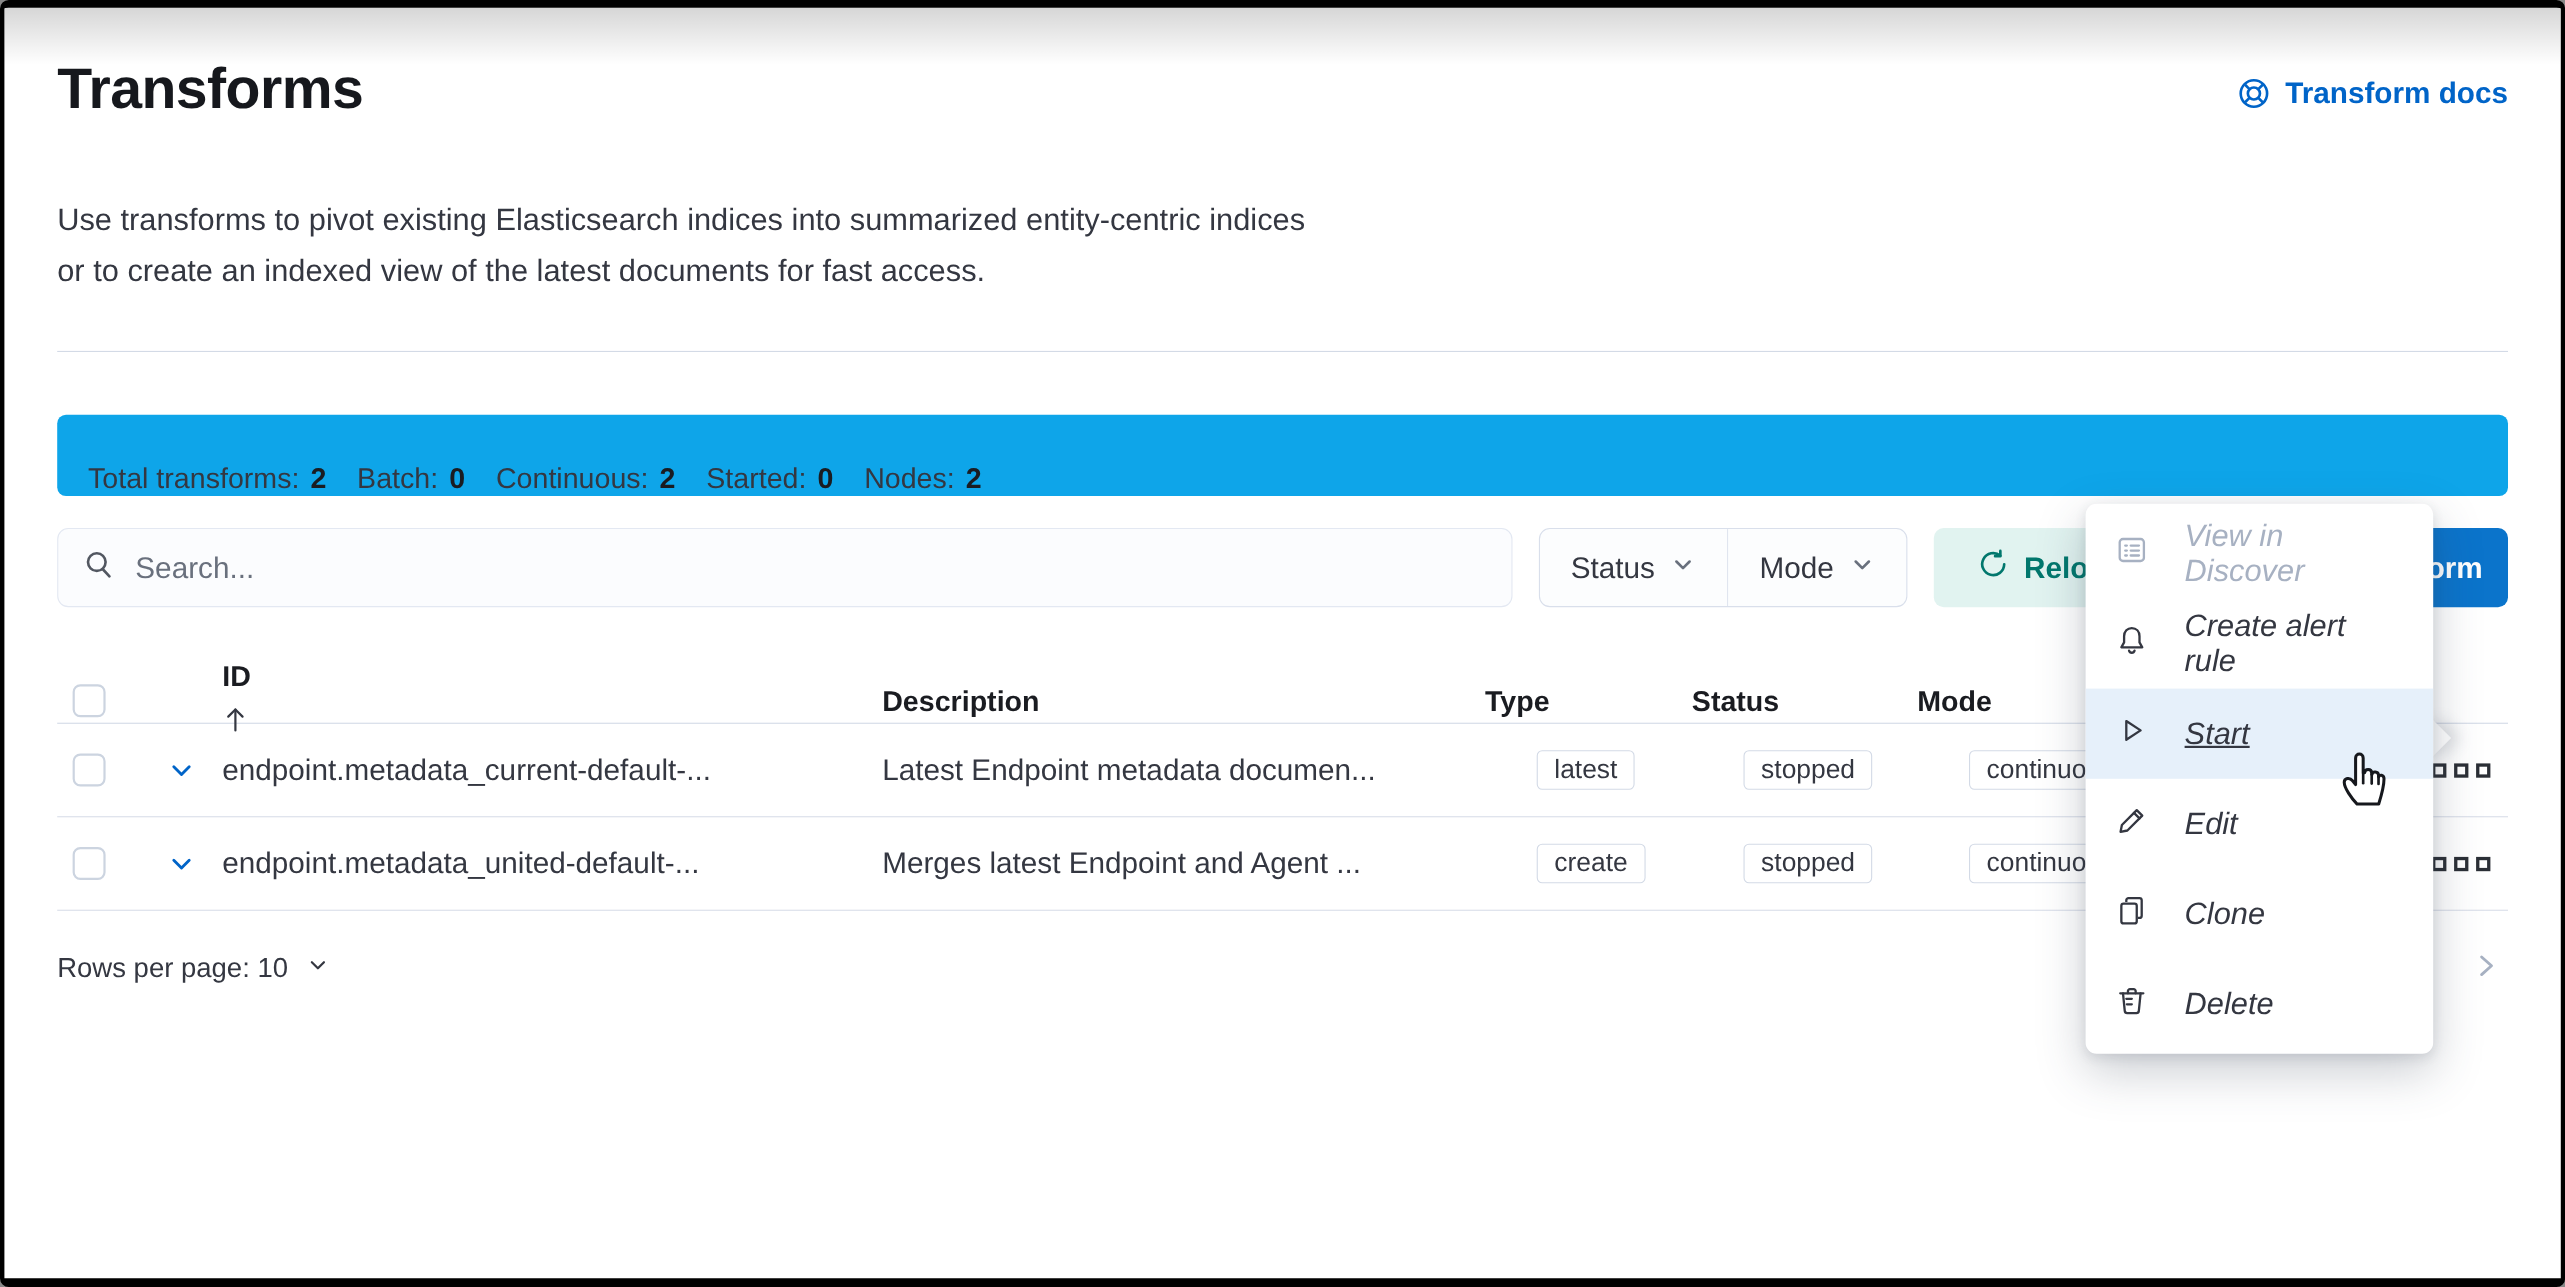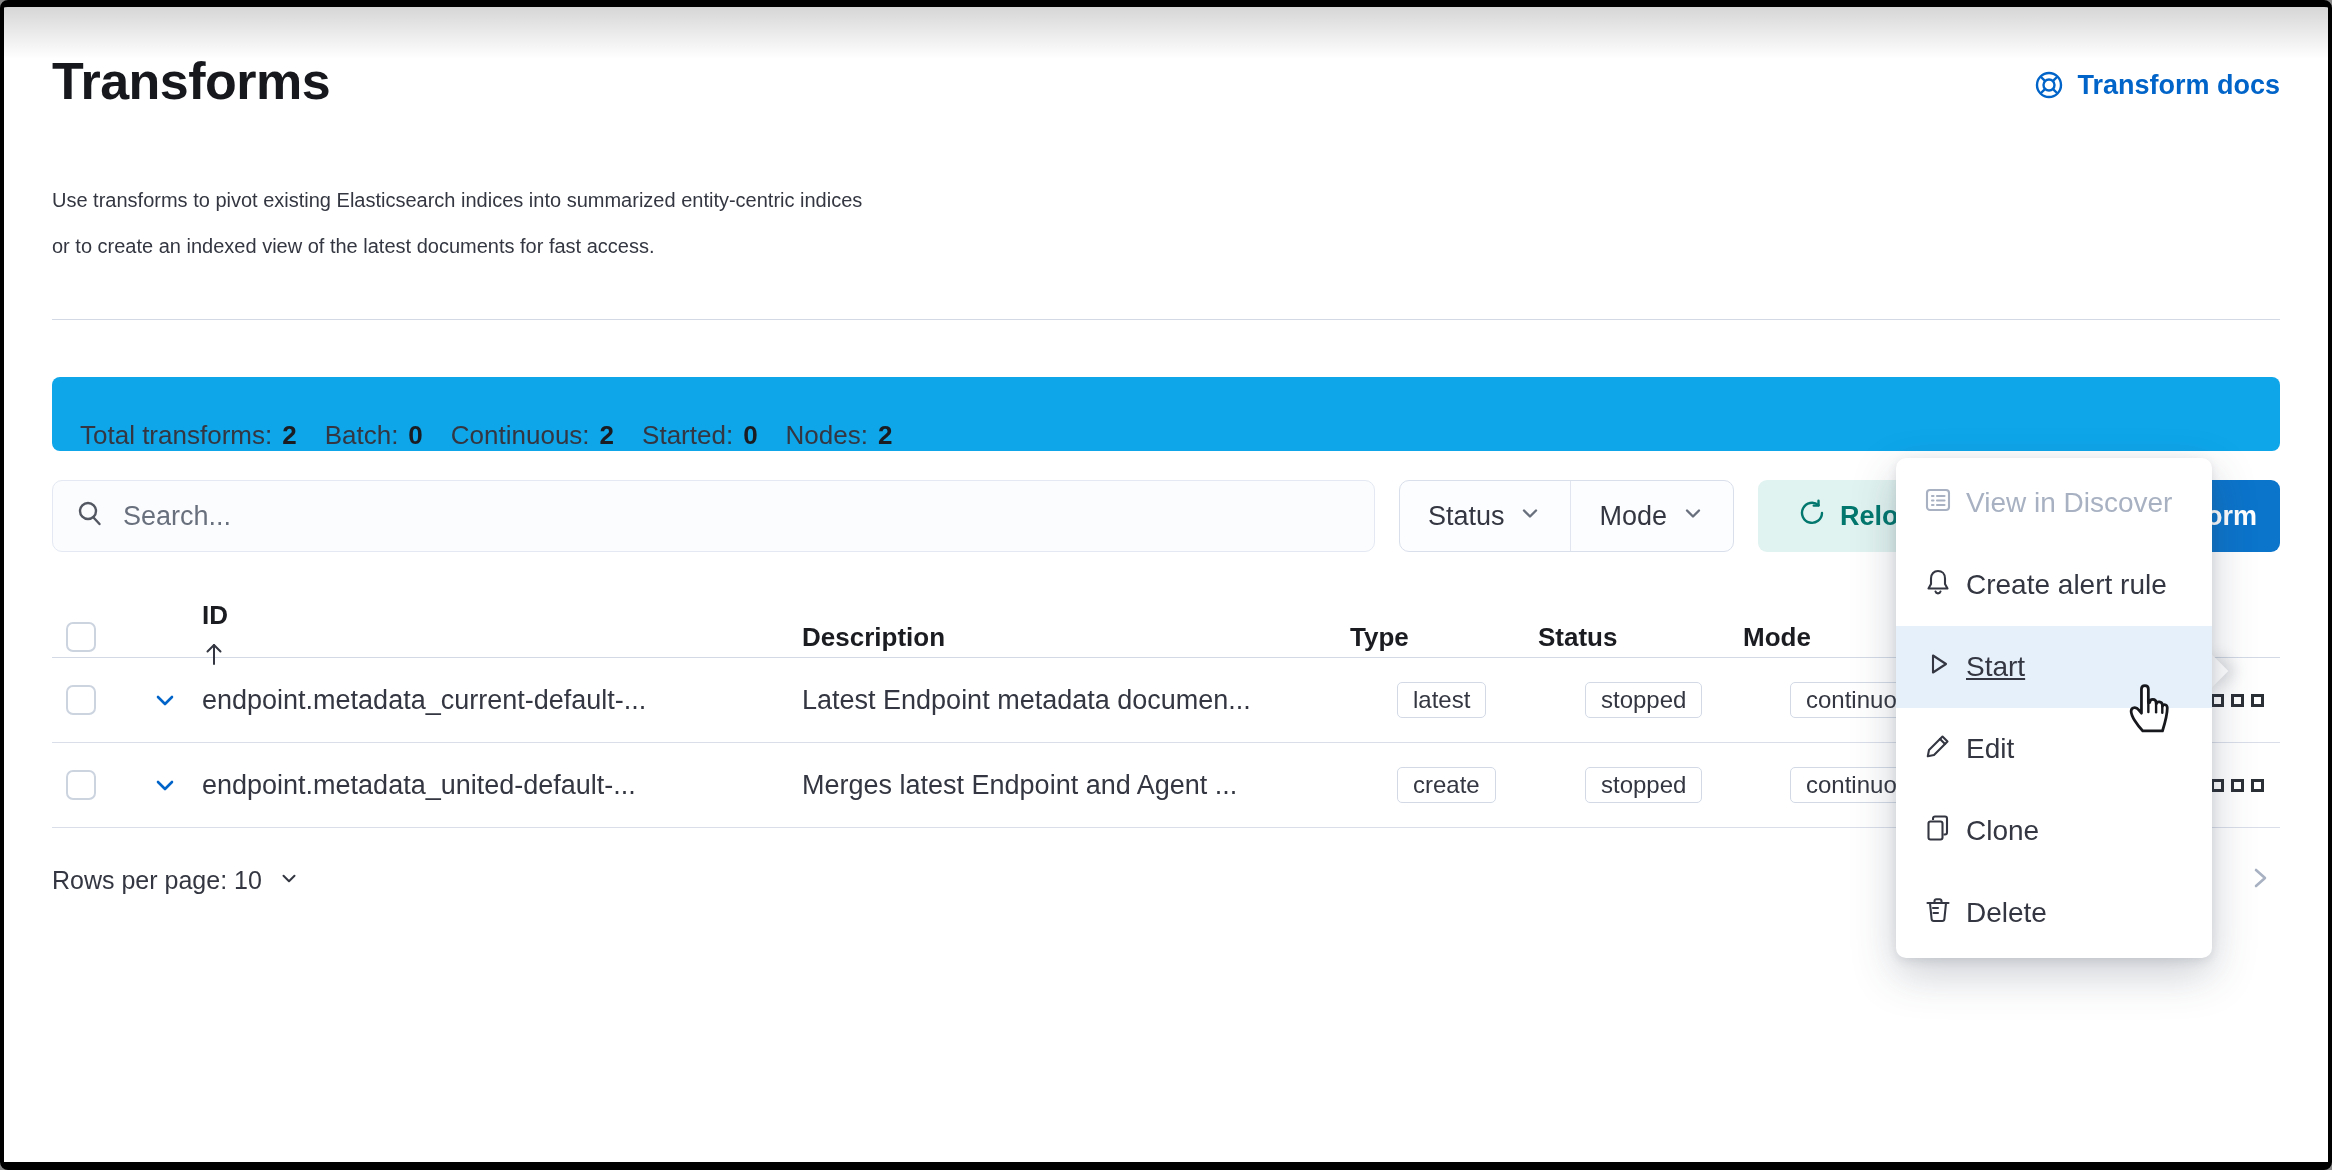--- a/index.html
+++ b/index.html
@@ -16,21 +16,21 @@
     background:linear-gradient(to bottom, rgba(0,0,0,0.16), rgba(0,0,0,0)); pointer-events:none;
   }
   .content { padding:44px 48px 0 48px; position:relative; }
 
   
   .page-header { display:flex; justify-content:space-between; align-items:flex-start; }
   .page-title { font-size:52px; font-weight:700; color:#16181d; letter-spacing:-0.5px; line-height:60px; }
   .docs-link { display:flex; align-items:center; gap:12px; color:#0064c8; font-size:27px; font-weight:600; margin-top:18px; cursor:pointer; }
   .docs-link svg { display:block; }
 
-  .page-desc { margin-top:66px; font-size:20px; line-height:46px; color:#343741; max-width:1500px; }
+  .page-desc { margin-top:66px; font-size:28px; line-height:46px; color:#343741; max-width:1500px; }
 
   hr.rule { border:none; border-top:1.5px solid #d3dae6; margin-top:50px; }
 
   
   .stats-bar {
     margin-top:57px; height:74px; background:#0ea5e9; border-radius:8px;
     display:flex; align-items:flex-end; gap:28px; padding:0 28px; font-size:26px; color:#343741;
   }
   .stat { display:flex; gap:10px; align-items:center; }
   .stat b { color:#1a1c21; font-weight:700; }
@@ -93,21 +93,21 @@
   .popover { position:absolute; left:1892px; top:451px; width:316px; z-index:30; }
   .popover-arrow {
     position:absolute; width:26px; height:26px; background:#fff; right:-11px; top:200px;
     transform:rotate(45deg); box-shadow:6px -6px 14px rgba(60,70,90,0.18); z-index:1;
   }
   .popover-panel {
     position:relative; z-index:2; background:#fff; border-radius:10px; overflow:hidden;
     box-shadow:0 16px 44px rgba(55,65,85,0.26), 0 3px 10px rgba(55,65,85,0.12);
     padding:4px 0;
   }
-  .menu-item { display:flex; align-items:center; gap:12px; height:82px; padding:0 26px; font-size:28px; color:#343741; cursor:pointer; }
+  .menu-item { display:flex; align-items:center; gap:32px; height:82px; padding:0 26px; font-size:28px; color:#343741; cursor:pointer;font-style:italic; }
   .menu-item svg { flex:0 0 auto; }
   .menu-item.disabled { color:#a7b1c2; cursor:default; }
   .menu-item.hovered { background:#e6f0fa; }
   .menu-item.hovered .menu-label { text-decoration:underline; }
 
   .cursor-hand { position:absolute; left:2116px; top:668px; z-index:40; pointer-events:none; }
 </style>
 </head>
 <body>
 

